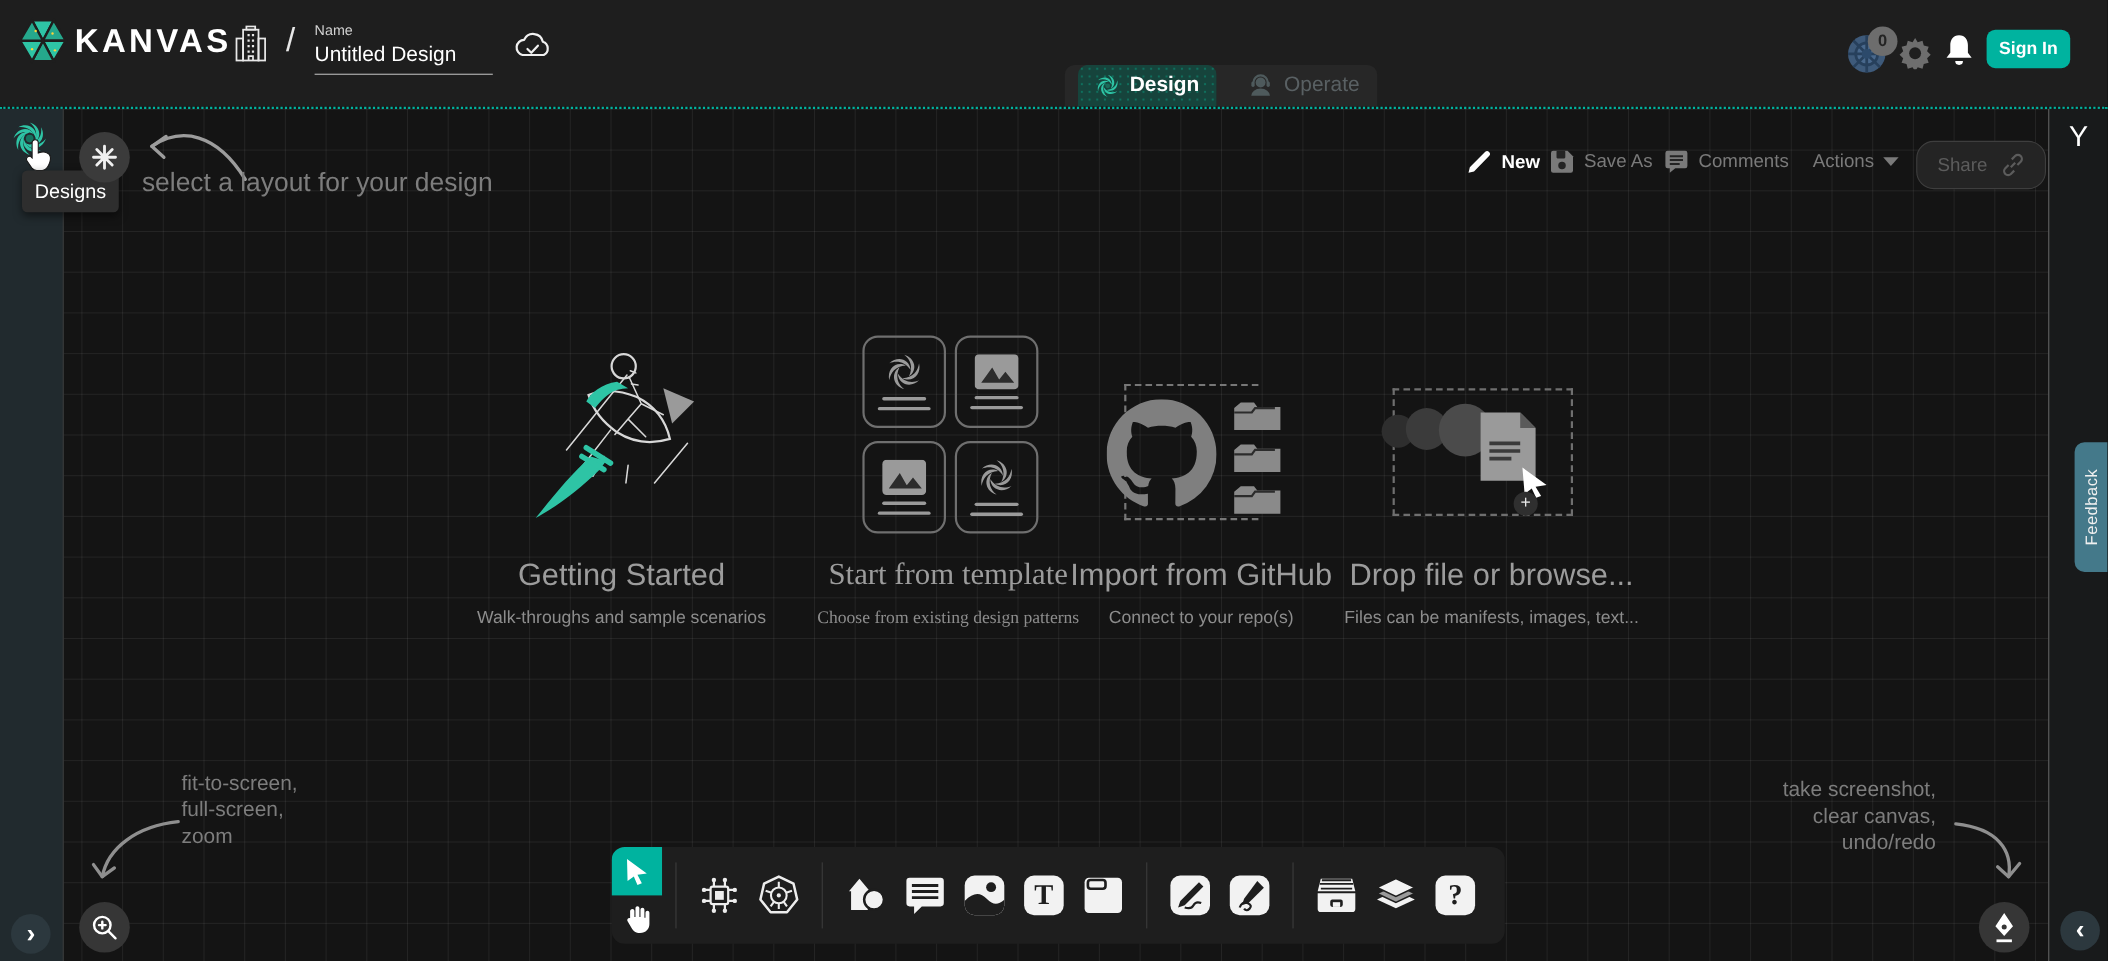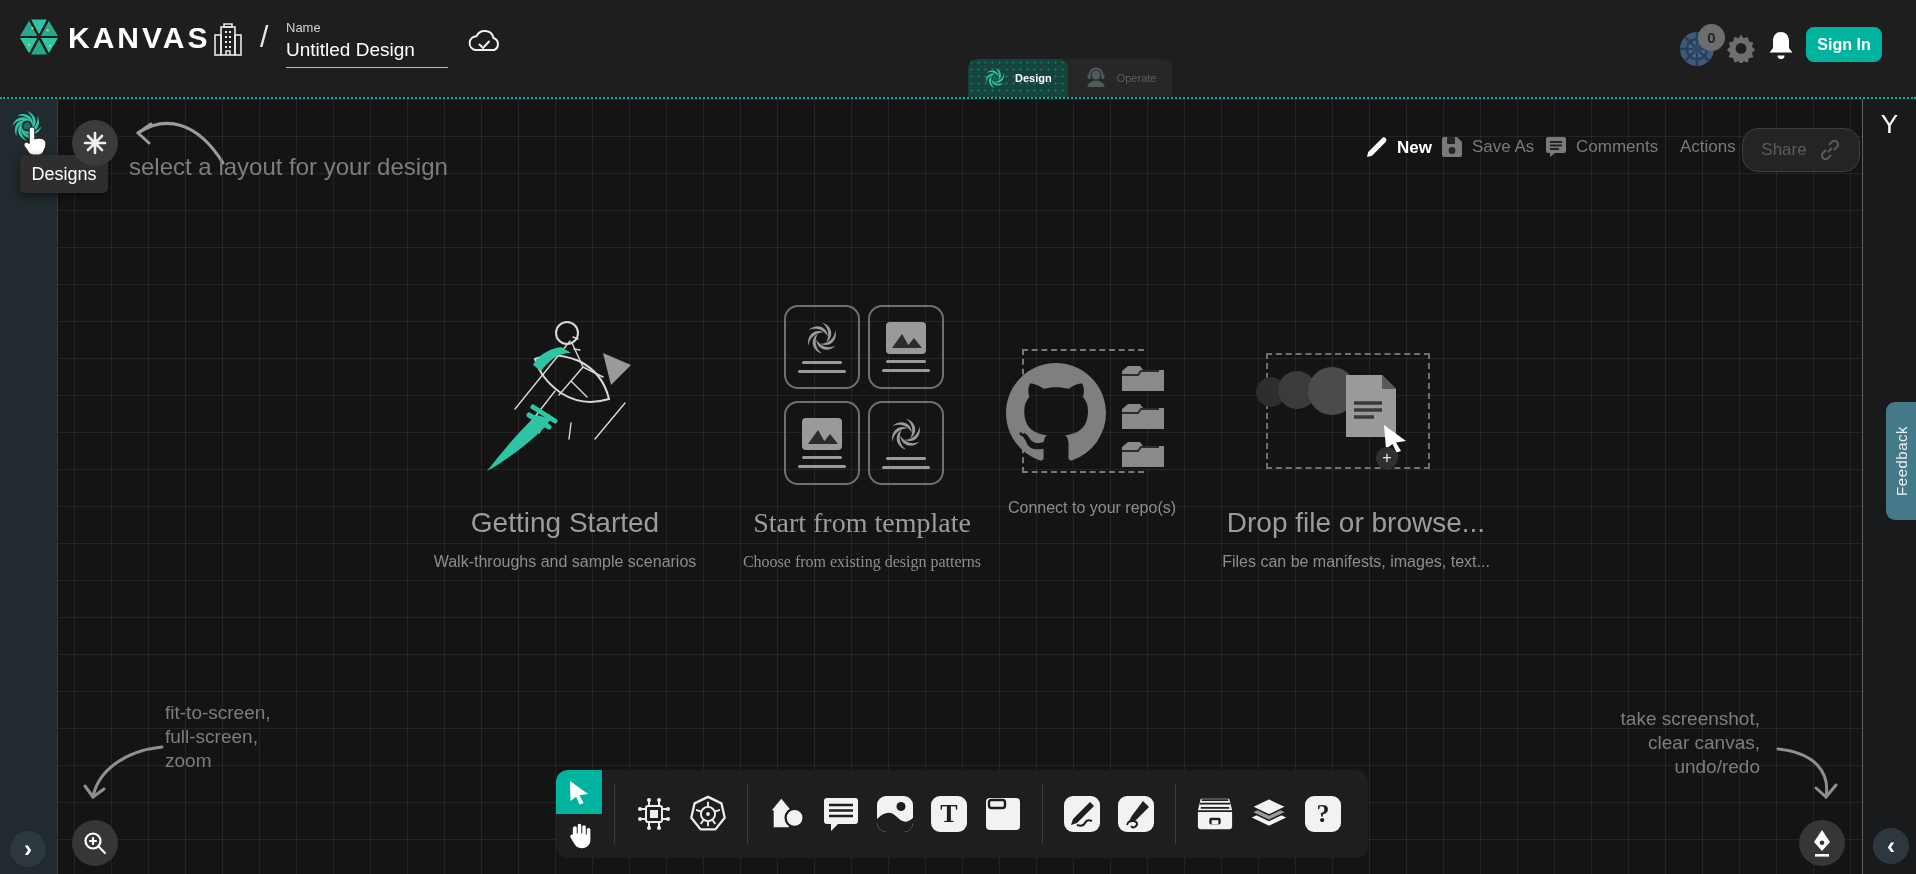--- a/index.html
+++ b/index.html
@@ -9,21 +9,21 @@
   
   #header{position:absolute;top:0;left:0;width:1916px;height:97px;background:#1e1e1e;}
   .brand-text{color:#fff;font-weight:bold;font-size:30px;letter-spacing:3px;}
   .slash{color:#e8e8e8;font-size:30px;font-weight:300;}
   .name-label{color:#d2d2d2;font-size:13px;}
   #design-name{background:transparent;border:none;border-bottom:1px solid #b9b9b9;color:#fff;
        font-size:19px;font-family:"Liberation Sans",sans-serif;width:162px;padding:2px 0 6px 0;outline:none;}
   
   #tabbar{position:absolute;left:968px;top:59px;height:38px;display:flex;background:#272727;
        border-radius:9px 9px 0 0;overflow:hidden;}
-  .tab{display:flex;align-items:center;gap:9px;padding:0 16px;font-size:11px;cursor:pointer;}
+  .tab{display:flex;align-items:center;gap:9px;padding:0 16px;font-size:19px;cursor:pointer;margin-left:12px;}
   .tab.active{background-color:#16443c;color:#fff;font-weight:bold;
        background-image:radial-gradient(rgba(0,211,169,.30) 1px,transparent 1.4px);background-size:7px 7px;
        border-radius:9px 9px 0 0;}
   .tab.inactive{color:#59646​6;color:#596063;}
   .signin{position:absolute;left:1806px;top:27px;width:76px;height:35px;background:#00b39f;border:none;
        border-radius:8px;color:#fff;font-weight:bold;font-size:16px;font-family:"Liberation Sans",sans-serif;cursor:pointer;}
   .badge{position:absolute;left:1698px;top:24px;width:27px;height:27px;border-radius:50%;background:#6d6d6d;
        color:#242424;font-size:15px;font-weight:bold;display:flex;align-items:center;justify-content:center;}
   
   #canvas{position:absolute;top:97px;left:0;width:1916px;height:777px;background-color:#141414;
@@ -33,21 +33,21 @@
        background-size:37px 37px;}
   #side-left{position:absolute;left:0;top:0;bottom:0;width:57px;background:#212a2e;border-right:1px solid #3a3a3a;}
   #side-right{position:absolute;right:0;top:0;bottom:0;width:53px;background:#181a1b;border-left:1px solid #606060;}
   .tooltip{position:absolute;left:2px;top:56px;width:88px;height:38px;background:#2e2e2e;border-radius:5px;
        color:#fff;font-size:18px;display:flex;align-items:center;justify-content:center;box-shadow:0 3px 8px rgba(0,0,0,.5);margin-left:18px;}
   .hint{color:#7d7d7d;font-size:19px;line-height:24px;}
   .circle-btn{position:absolute;border-radius:50%;display:flex;align-items:center;justify-content:center;cursor:pointer;}
   .dark-circle{background:#363636;}
   .navy-circle{background:#2c383e;color:#fff;font-size:24px;font-weight:bold;}
   
-  .actrow-item{position:absolute;display:flex;align-items:center;gap:8px;font-size:17px;color:#7a7a7a;cursor:pointer;padding-left:32px;}
+  .actrow-item{position:absolute;display:flex;align-items:center;gap:8px;font-size:17px;color:#7a7a7a;cursor:pointer;}
   .share-btn{position:absolute;left:1742px;top:29px;width:116px;height:42px;border:1px solid #3e3e3e;background:#242424;
        border-radius:16px;color:#5c5c5c;font-size:17px;display:flex;align-items:center;justify-content:center;gap:12px;cursor:default;}
   .caret{width:0;height:0;border-left:7px solid transparent;border-right:7px solid transparent;border-top:8px solid #7a7a7a;}
   
   .card{position:absolute;width:300px;text-align:center;cursor:pointer;}
   .card .illus{height:166px;display:flex;align-items:flex-end;justify-content:center;}
   .card .title{font-size:28px;color:#9c9c9c;margin-top:22px;}
   .card .subtitle{font-size:16px;color:#8d8d8d;margin-top:14px;}
   
   .tile{width:72px;height:80px;border:2px solid #6f6f6f;border-radius:14px;display:flex;flex-direction:column;
@@ -334,20 +334,21 @@
         </svg>
         <g></g>
         <svg style="position:absolute;left:128px;top:16px;" width="46" height="110" viewBox="0 0 46 110" fill="#8a8a8a">
           <path d="M2 10 l6-5 h12 l3 4 h21 v21 h-42z M2 48 l6-5 h12 l3 4 h21 v21 h-42z M2 86 l6-5 h12 l3 4 h21 v21 h-42z"></path>
           <path d="M2 14 h16 l3-4 h18" stroke="#2c2c2c" stroke-width="2" fill="none"></path>
           <path d="M2 52 h16 l3-4 h18" stroke="#2c2c2c" stroke-width="2" fill="none"></path>
           <path d="M2 90 h16 l3-4 h18" stroke="#2c2c2c" stroke-width="2" fill="none"></path>
         </svg>
       </div>
     </div>
+    <div class="title">Import from GitHub</div>
     <div class="subtitle">Connect to your repo(s)</div>
   </div>
 
   <div class="card" style="left:1206px;top:220px;">
     <div class="illus">
       <div style="position:relative;width:200px;height:140px;">
         <div style="position:absolute;left:10px;top:8px;width:160px;height:112px;border:2px dashed #6f6f6f;"></div>
         <div style="position:absolute;left:0px;top:32px;width:30px;height:30px;border-radius:50%;background:#2e2e2e;"></div>
         <div style="position:absolute;left:22px;top:26px;width:38px;height:38px;border-radius:50%;background:#3b3b3b;"></div>
         <div style="position:absolute;left:52px;top:22px;width:48px;height:48px;border-radius:50%;background:#4b4b4b;"></div>

